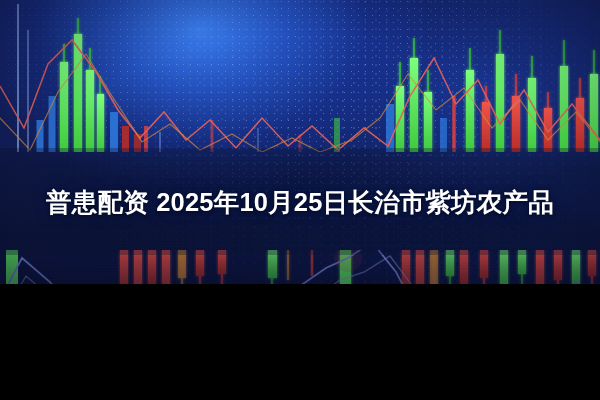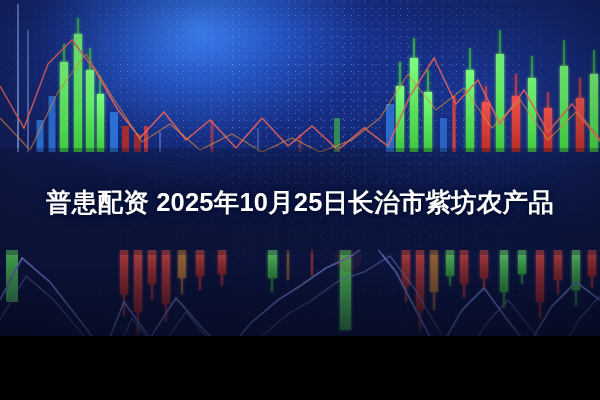--- a/index.html
+++ b/index.html
@@ -3,21 +3,21 @@
 <meta charset="utf-8">
 <style>
   html, body {
     margin: 0;
     padding: 0;
     background: #000;
   }
   #stage {
     position: relative;
     width: 600px;
-    height: 336px;
+    height: 284px;
     overflow: hidden;
     background: #0c1440;
     font-family: "Liberation Sans", sans-serif;
   }
   .layer {
     position: absolute;
     inset: 0;
     width: 600px;
     height: 400px;
   }

